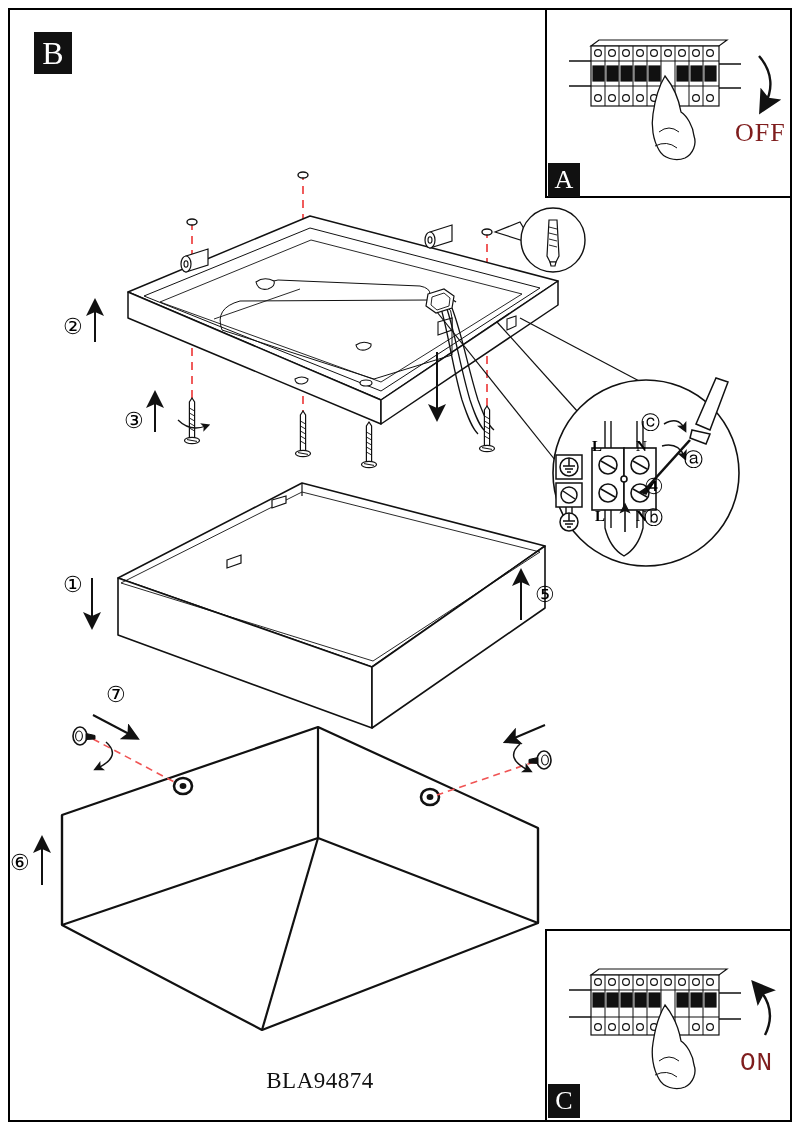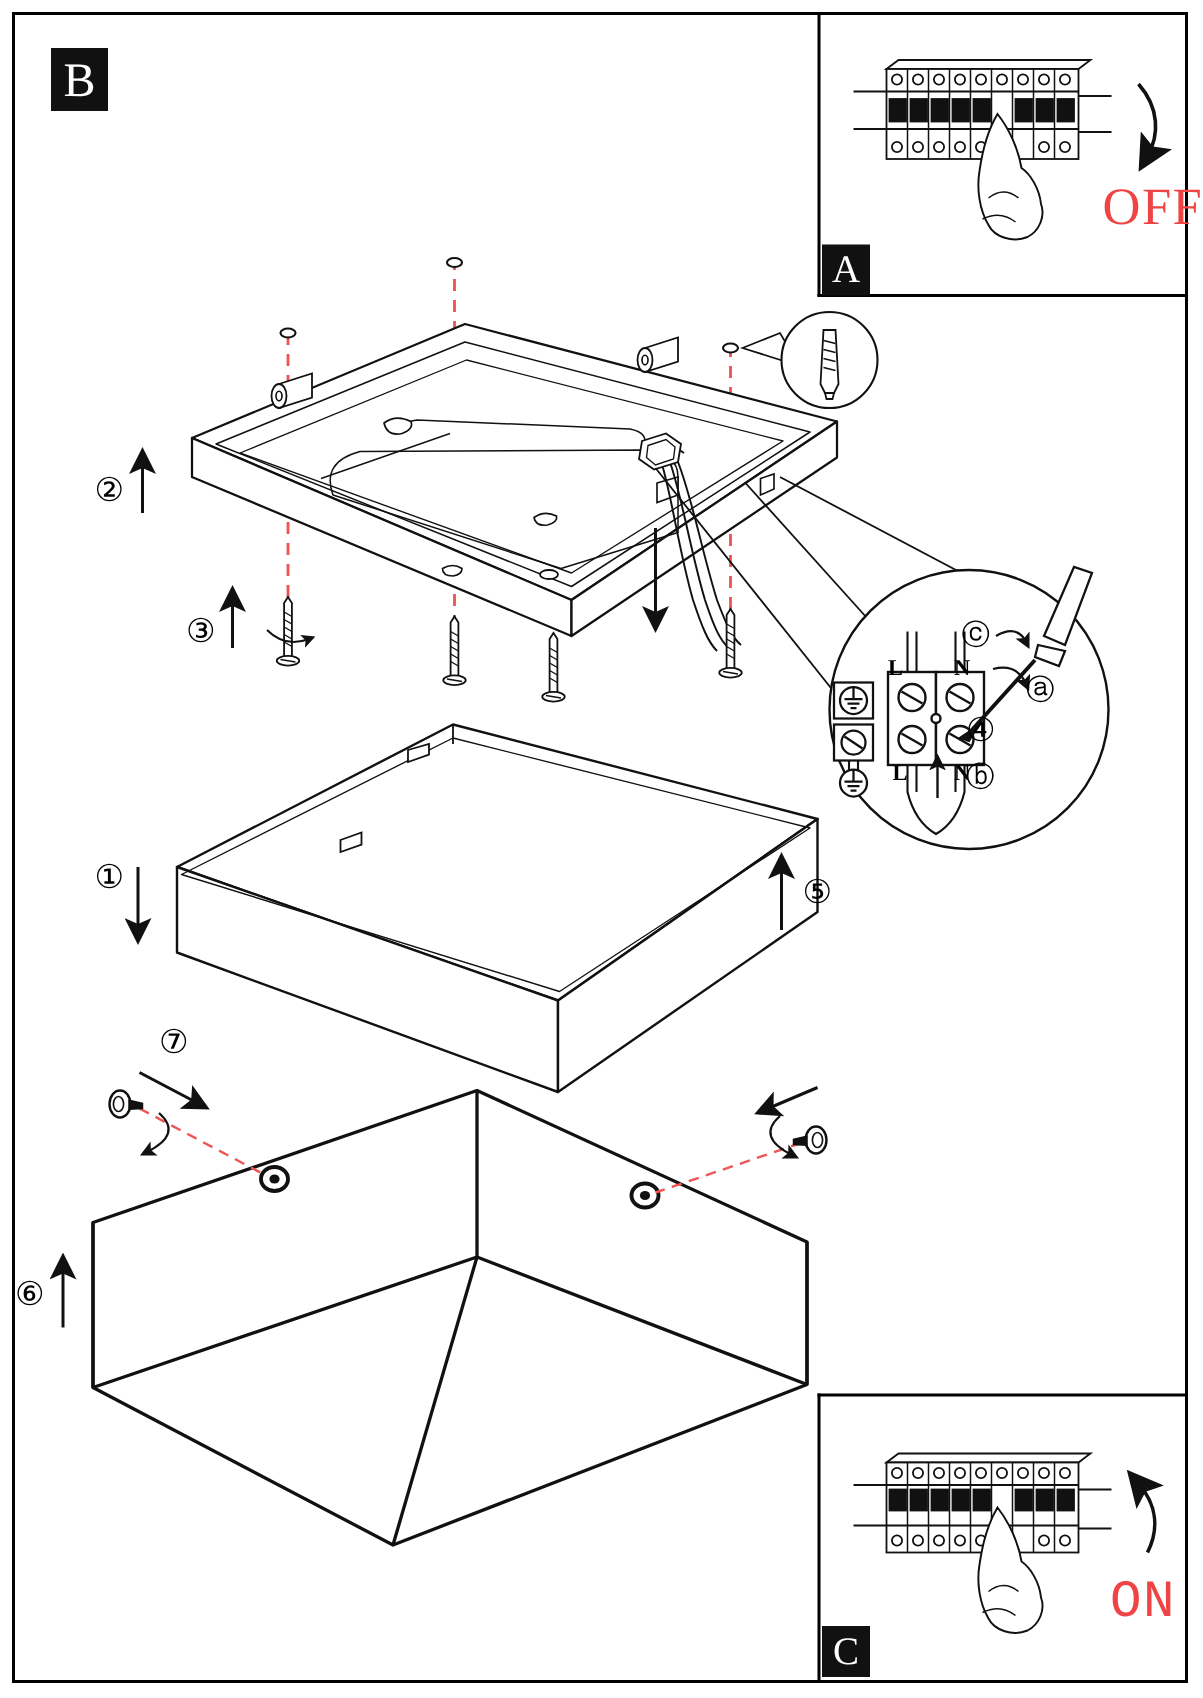--- a/index.html
+++ b/index.html
@@ -8,21 +8,21 @@
   #sheet{position:relative;width:802px;height:1132px;background:#fff;}
   .frame{position:absolute;left:8px;top:8px;width:784px;height:1114px;border:2px solid #000;box-sizing:border-box;}
   .badge{position:absolute;background:#111;color:#fff;display:flex;align-items:center;justify-content:center;
          font-family:"Liberation Serif",serif;font-weight:400;}
   #badge-b{left:34px;top:32px;width:38px;height:42px;font-size:32px;}
   #badge-a{left:548px;top:163px;width:32px;height:34px;font-size:26px;}
   #badge-c{left:548px;top:1084px;width:32px;height:34px;font-size:26px;}
   .panel{position:absolute;box-sizing:border-box;}
   #panel-a{left:545px;top:8px;width:247px;height:190px;border-left:2px solid #000;border-bottom:2px solid #000;}
   #panel-c{left:545px;top:929px;width:247px;height:193px;border-left:2px solid #000;border-top:2px solid #000;}
-  .panel-label{position:absolute;font-family:"Liberation Serif",serif;font-size:35px;color:#ef4444;letter-spacing:1px;}
+  .panel-label{position:absolute;font-family:"Liberation Serif",serif;font-size:26px;color:#7f1d1d;letter-spacing:1px;}
   #label-off{left:735px;top:118px;}
   #label-on{left:740px;top:1048px;font-family:Liberation Mono, monospace;}
   svg{display:block;}
   .svglayer{position:absolute;left:0;top:0;width:802px;height:1132px;pointer-events:none;}
   #code{position:absolute;left:0;top:1068px;width:640px;text-align:center;font-size:23px;
         font-family:"Liberation Serif",serif;color:#111;letter-spacing:.5px;}
   .num{font-family:"Liberation Serif",serif;font-size:17px;}
 </style>
 </head>
 <body>
@@ -395,14 +395,15 @@
   <div style="position:absolute;left:644px;top:474px;font-size:22px;" class="num">④</div>
 
   <div style="position:absolute;left:592px;top:438px;font-size:15px;font-weight:bold;" class="num">L</div>
   <div style="position:absolute;left:636px;top:438px;font-size:15px;font-weight:bold;" class="num">N</div>
   <div style="position:absolute;left:595px;top:508px;font-size:15px;font-weight:bold;" class="num">L</div>
   <div style="position:absolute;left:636px;top:508px;font-size:15px;font-weight:bold;" class="num">N</div>
   <div style="position:absolute;left:641px;top:410px;font-size:19px;" class="num">ⓒ</div>
   <div style="position:absolute;left:684px;top:447px;font-size:19px;" class="num">ⓐ</div>
   <div style="position:absolute;left:644px;top:505px;font-size:19px;" class="num">ⓑ</div>
 
+  <div id="code">BLA94874</div>
 
 </div>
 
 </body></html>

